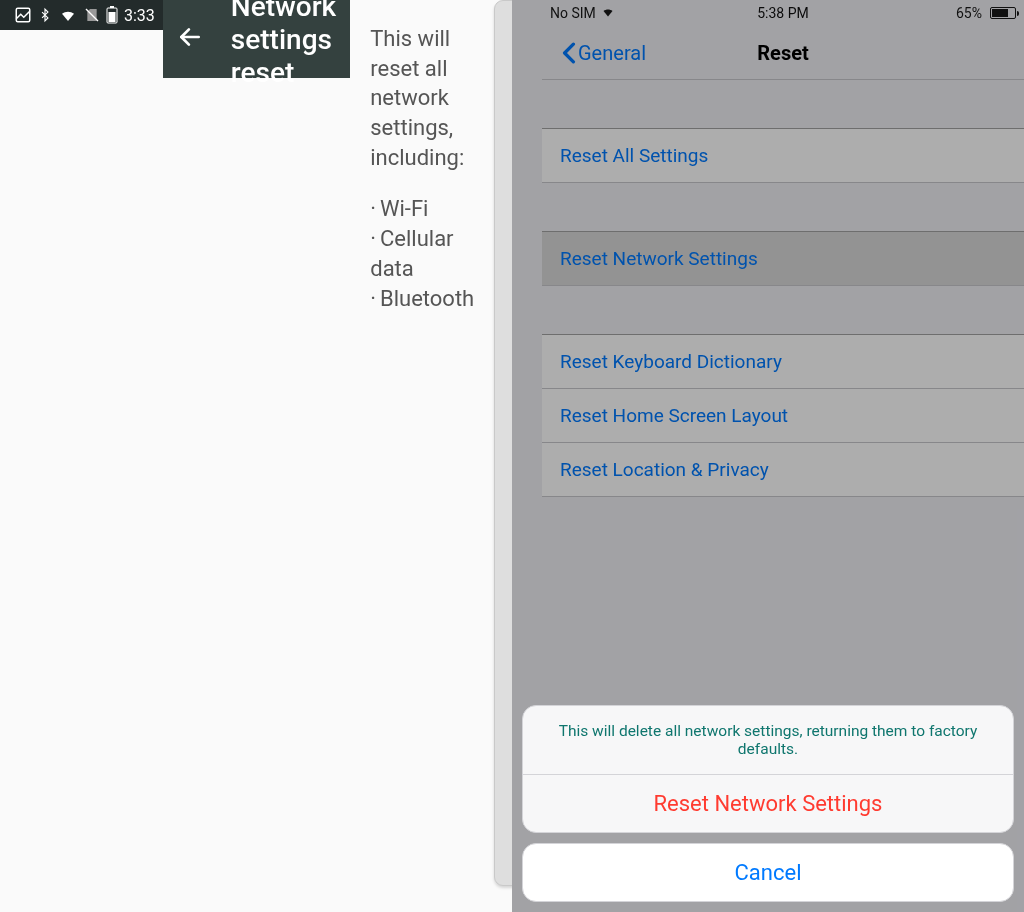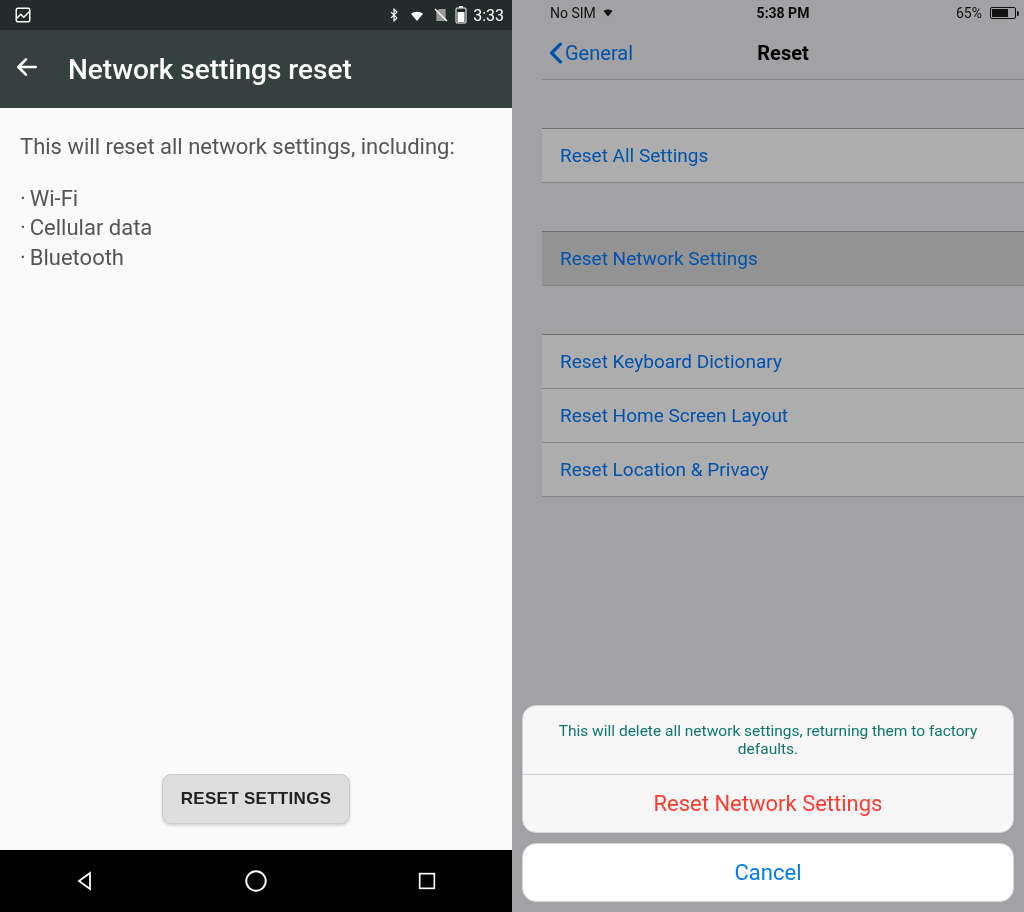--- a/index.html
+++ b/index.html
@@ -1,45 +1,45 @@
 <!DOCTYPE html>
 <html><head>
 <meta charset="utf-8">
 <style>
   * { box-sizing: border-box; margin: 0; padding: 0; }
   html, body { width: 1024px; height: 912px; overflow: hidden; font-family: -apple-system, Roboto, "Helvetica Neue", Arial, sans-serif; }
   .wrap { display: flex; width: 1024px; height: 912px; }
   .pane { width: 512px; height: 912px; position: relative; overflow: hidden; }
 
   
-  .android { background: #fafafa; color: #333; display: flex; flex-direction: column; }
+  .android { background: #fafafa; color: #333; display: flex; flex-direction: row; }
   .and-status { height: 30px; background: #232b2b; color: #fff; display: flex; align-items: center; padding: 0 8px; font-size: 15px; }
   .and-status .spacer { flex: 1; }
   .and-status .ic { margin-left: 6px; display: inline-flex; align-items: center; }
   .and-status svg { display: block; }
   .and-appbar { height: 78px; background: #34413f; color: #fff; display: flex; align-items: center; padding: 0 14px; }
   .and-appbar .back { margin-right: 28px; }
   .and-title { font-size: 28px; font-weight: 500; }
   .and-body { flex: 1; padding: 24px 20px 0 20px; background: #fafafa; color: #555; font-size: 22px; line-height: 1.35; }
   .and-body .intro { margin-bottom: 22px; }
   .and-body .bullets { margin-left: 0; }
   .and-body .bullets div::before { content: "·"; margin-right: 4px; }
   .and-reset-btn-wrap { display:flex; justify-content:center; padding-bottom: 26px; }
   .and-reset-btn { background:#dedede; border:1px solid #c9c9c9; padding: 14px 18px; font-size: 17px; font-weight: 600; color:#222; letter-spacing: .3px; border-radius: 9px; box-shadow: 0 2px 3px rgba(0,0,0,.15); cursor:pointer; }
   .and-nav { height: 62px; background:#000; display:flex; align-items:center; justify-content:space-around; }
   .and-nav .nbtn { width: 33%; display:flex; justify-content:center; align-items:center; cursor:pointer; }
 
   
   .ios { background:#efeff4; position:relative; }
   .ios-base { position:absolute; inset:0;margin-left:30px; }
   .ios-status { height: 26px; display:flex; align-items:center; justify-content:space-between; padding: 0 8px; font-size: 14px; color:#111; }
-  .ios-status .center { position:absolute; left:0; right:0; text-align:center; font-weight:700; }
+  .ios-status .center { position:absolute; left:0; right:0; text-align:center; font-weight:400; }
   .ios-status .left, .ios-status .right { position:relative; z-index:1; display:flex; align-items:center; gap:4px; }
   .ios-nav { height: 54px; display:flex; align-items:center; justify-content:center; position:relative; border-bottom:1px solid #c8c7cc; }
-  .ios-nav .back { position:absolute; left: 7px; top:0; bottom:0; display:flex; align-items:center; color:#007aff; font-size: 20px; cursor:pointer; }
+  .ios-nav .back { position:absolute; left: 20px; top:0; bottom:0; display:flex; align-items:center; color:#007aff; font-size: 20px; cursor:pointer; }
   .ios-nav .back svg { margin-right: 2px; }
   .ios-nav .title { font-size: 20px; font-weight:700; }
   .ios-sec-gap { height: 48px; }
   .ios-group { border-top:1px solid #a3a3a3; border-bottom:1px solid #c8c7cc; }
   .ios-row { background:#fff; color:#007aff; font-size:19px; padding: 15px 18px; border-bottom:1px solid #c8c7cc; cursor:pointer; }
   .ios-row:last-child { border-bottom:none; }
   .ios-row.selected { background:#d9d9d9; }
 
   
   .ios-dim { position:absolute; inset:0; background:rgba(0,0,0,.32); }

